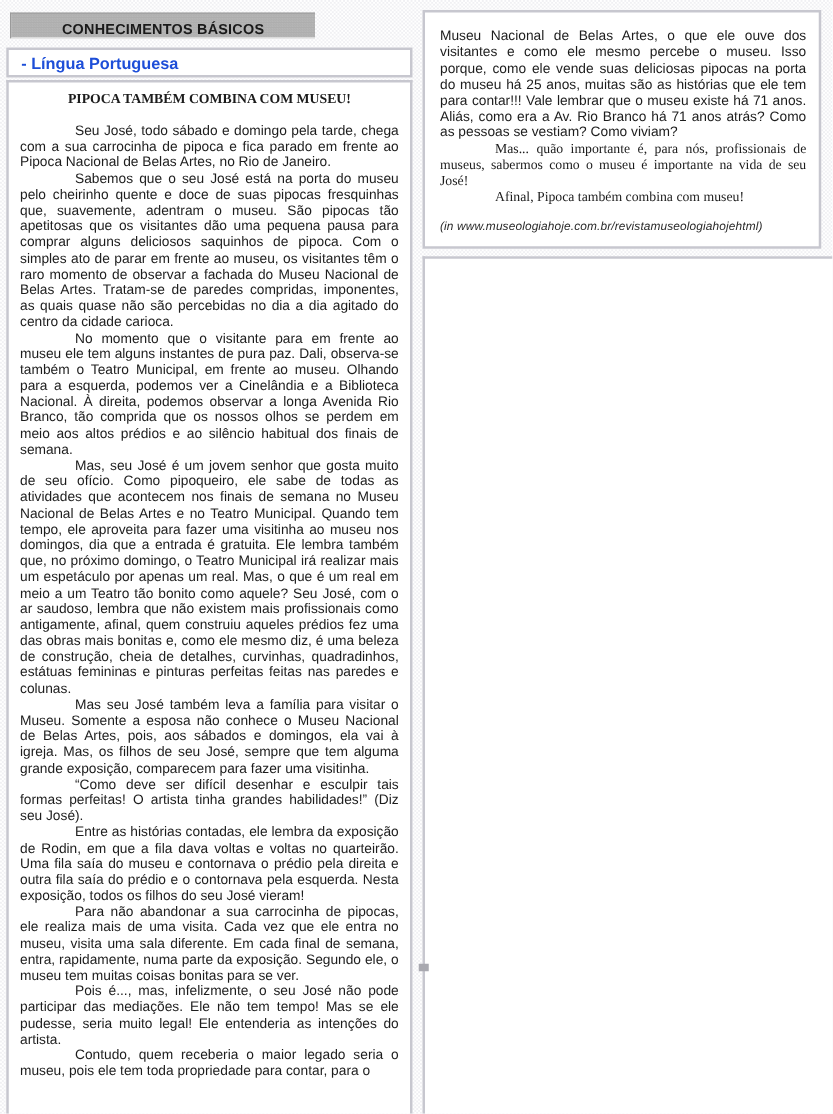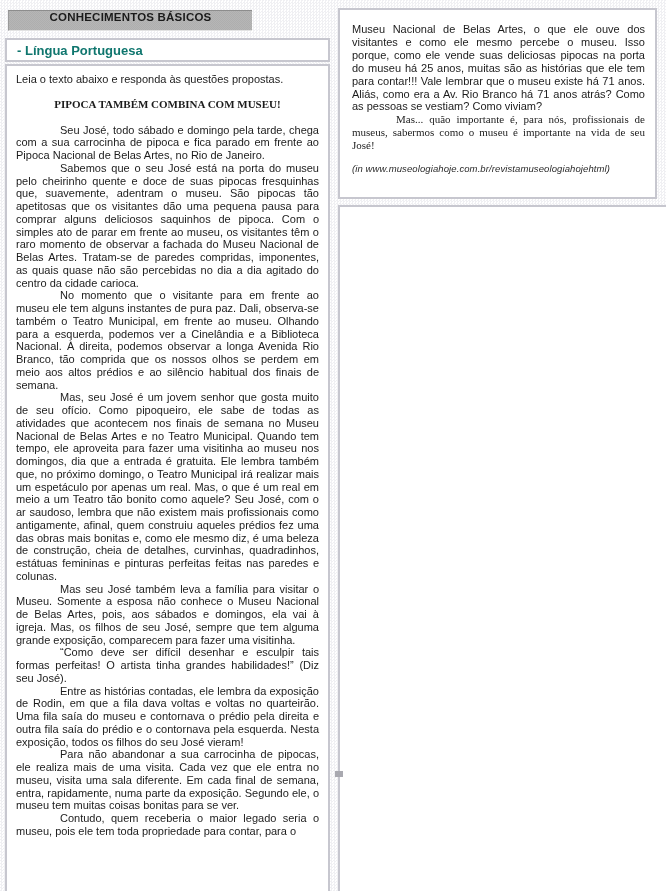--- a/index.html
+++ b/index.html
@@ -11,30 +11,30 @@
       repeating-conic-gradient(#f0f0f3 0% 25%, #ffffff 0% 50%) 0 0 / 3px 3px;
   }
   .box{position:absolute;box-sizing:border-box;background:#ffffff;}
 
   
   #hdr-bar{
     left:8px;top:10px;width:244px;height:21px;
     background:repeating-conic-gradient(#b6b6b6 0% 25%, #aeaeae 0% 50%) 0 0 / 2px 2px;
     border-top:1px solid #8d8d8d;border-left:1px solid #9a9a9a;
     border-bottom:1px solid #e2e2e2;
-    display:flex;align-items:flex-start;justify-content:center;
+    display:flex;align-items:flex-end;justify-content:center;
     font-weight:bold;font-size:11.5px;letter-spacing:.2px;color:#1a1a1a;
   }
 
   
   #lingua-box{
     left:5px;top:38px;width:325px;height:24px;
     border:2px solid #c7c7cf;
     display:flex;align-items:center;padding-left:10px;
-    font-weight:bold;font-size:13px;color:#0f766e;
+    font-weight:bold;font-size:13px;color:#1d4ed8;
   }
 
   
   #left-body{
     left:5px;top:64px;width:325px;height:827px;
     border:2px solid #c7c7cf;border-bottom:none;
     padding:7px 9px 0 9px;
     font-size:11px;line-height:12.75px;
   }
   #left-body p{margin:0;}
@@ -73,33 +73,34 @@
 
 <div class="box" id="hdr-bar">
   <span>CONHECIMENTOS BÁSICOS</span>
 </div>
 
 <div class="box" id="lingua-box">
   <span>- Língua Portuguesa</span>
 </div>
 
 <div class="box" id="left-body">
-  <p class="intro">Leia o texto abaixo e responda às questões propostas.</p>
   <p class="doc-title">PIPOCA TAMBÉM COMBINA COM MUSEU!</p>
   <p class="para">Seu José, todo sábado e domingo pela tarde, chega com a sua carrocinha de pipoca e fica parado em frente ao Pipoca Nacional de Belas Artes, no Rio de Janeiro.</p>
   <p class="para">Sabemos que o seu José está na porta do museu pelo cheirinho quente e doce de suas pipocas fresquinhas que, suavemente, adentram o museu. São pipocas tão apetitosas que os visitantes dão uma pequena pausa para comprar alguns deliciosos saquinhos de pipoca. Com o simples ato de parar em frente ao museu, os visitantes têm o raro momento de observar a fachada do Museu Nacional de Belas Artes. Tratam-se de paredes compridas, imponentes, as quais quase não são percebidas no dia a dia agitado do centro da cidade carioca.</p>
   <p class="para">No momento que o visitante para em frente ao museu ele tem alguns instantes de pura paz. Dali, observa-se também o Teatro Municipal, em frente ao museu. Olhando para a esquerda, podemos ver a Cinelândia e a Biblioteca Nacional. À direita, podemos observar a longa Avenida Rio Branco, tão comprida que os nossos olhos se perdem em meio aos altos prédios e ao silêncio habitual dos finais de semana.</p>
   <p class="para">Mas, seu José é um jovem senhor que gosta muito de seu ofício. Como pipoqueiro, ele sabe de todas as atividades que acontecem nos finais de semana no Museu Nacional de Belas Artes e no Teatro Municipal. Quando tem tempo, ele aproveita para fazer uma visitinha ao museu nos domingos, dia que a entrada é gratuita. Ele lembra também que, no próximo domingo, o Teatro Municipal irá realizar mais um espetáculo por apenas um real. Mas, o que é um real em meio a um Teatro tão bonito como aquele? Seu José, com o ar saudoso, lembra que não existem mais profissionais como antigamente, afinal, quem construiu aqueles prédios fez uma das obras mais bonitas e, como ele mesmo diz, é uma beleza de construção, cheia de detalhes, curvinhas, quadradinhos, estátuas femininas e pinturas perfeitas feitas nas paredes e colunas.</p>
   <p class="para">Mas seu José também leva a família para visitar o Museu. Somente a esposa não conhece o Museu Nacional de Belas Artes, pois, aos sábados e domingos, ela vai à igreja. Mas, os filhos de seu José, sempre que tem alguma grande exposição, comparecem para fazer uma visitinha.</p>
   <p class="para">“Como deve ser difícil desenhar e esculpir tais formas perfeitas! O artista tinha grandes habilidades!” (Diz seu José).</p>
   <p class="para">Entre as histórias contadas, ele lembra da exposição de Rodin, em que a fila dava voltas e voltas no quarteirão. Uma fila saía do museu e contornava o prédio pela direita e outra fila saía do prédio e o contornava pela esquerda. Nesta exposição, todos os filhos do seu José vieram!</p>
   <p class="para">Para não abandonar a sua carrocinha de pipocas, ele realiza mais de uma visita. Cada vez que ele entra no museu, visita uma sala diferente. Em cada final de semana, entra, rapidamente, numa parte da exposição. Segundo ele, o museu tem muitas coisas bonitas para se ver.</p>
+  <p class="para">Pois é..., mas, infelizmente, o seu José não pode participar das mediações. Ele não tem tempo! Mas se ele pudesse, seria muito legal! Ele entenderia as intenções do artista.</p>
   <p class="para">Contudo, quem receberia o maior legado seria o museu, pois ele tem toda propriedade para contar, para o</p>
 </div>
 
 <div class="box" id="right-box1">
   <p class="cont">Museu Nacional de Belas Artes, o que ele ouve dos visitantes e como ele mesmo percebe o museu. Isso porque, como ele vende suas deliciosas pipocas na porta do museu há 25 anos, muitas são as histórias que ele tem para contar!!! Vale lembrar que o museu existe há 71 anos. Aliás, como era a Av. Rio Branco há 71 anos atrás? Como as pessoas se vestiam? Como viviam?</p>
   <p class="ind">Mas... quão importante é, para nós, profissionais de museus, sabermos como o museu é importante na vida de seu José!</p>
+  <p class="ind">Afinal, Pipoca também combina com museu!</p>
   <p class="citation">(in www.museologiahoje.com.br/revistamuseologiahojehtml)</p>
 </div>
 
 <div class="box" id="right-box2"></div>
 <div class="box" id="handle"></div>
 
 </body></html>

